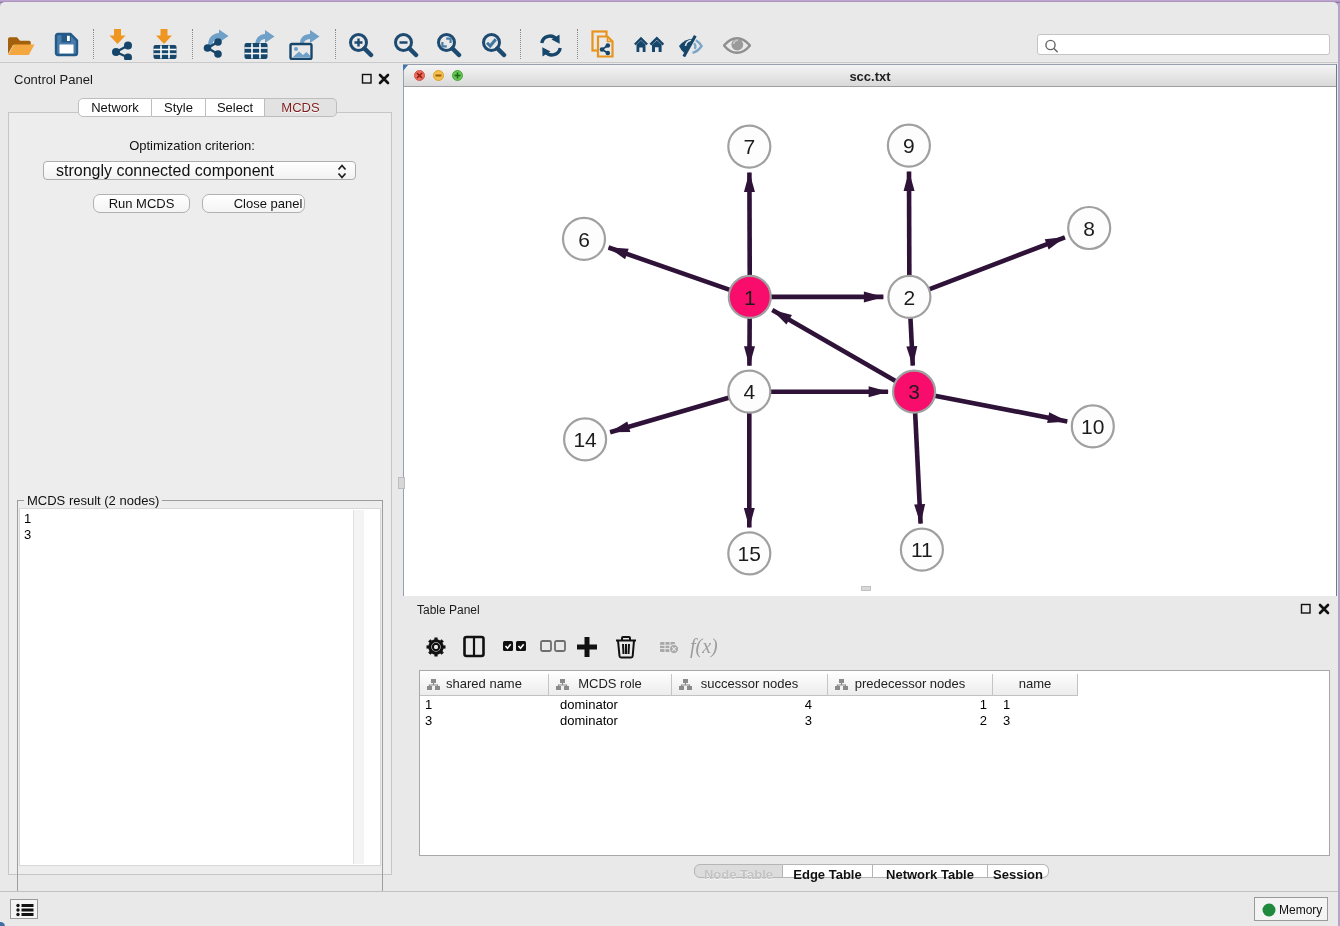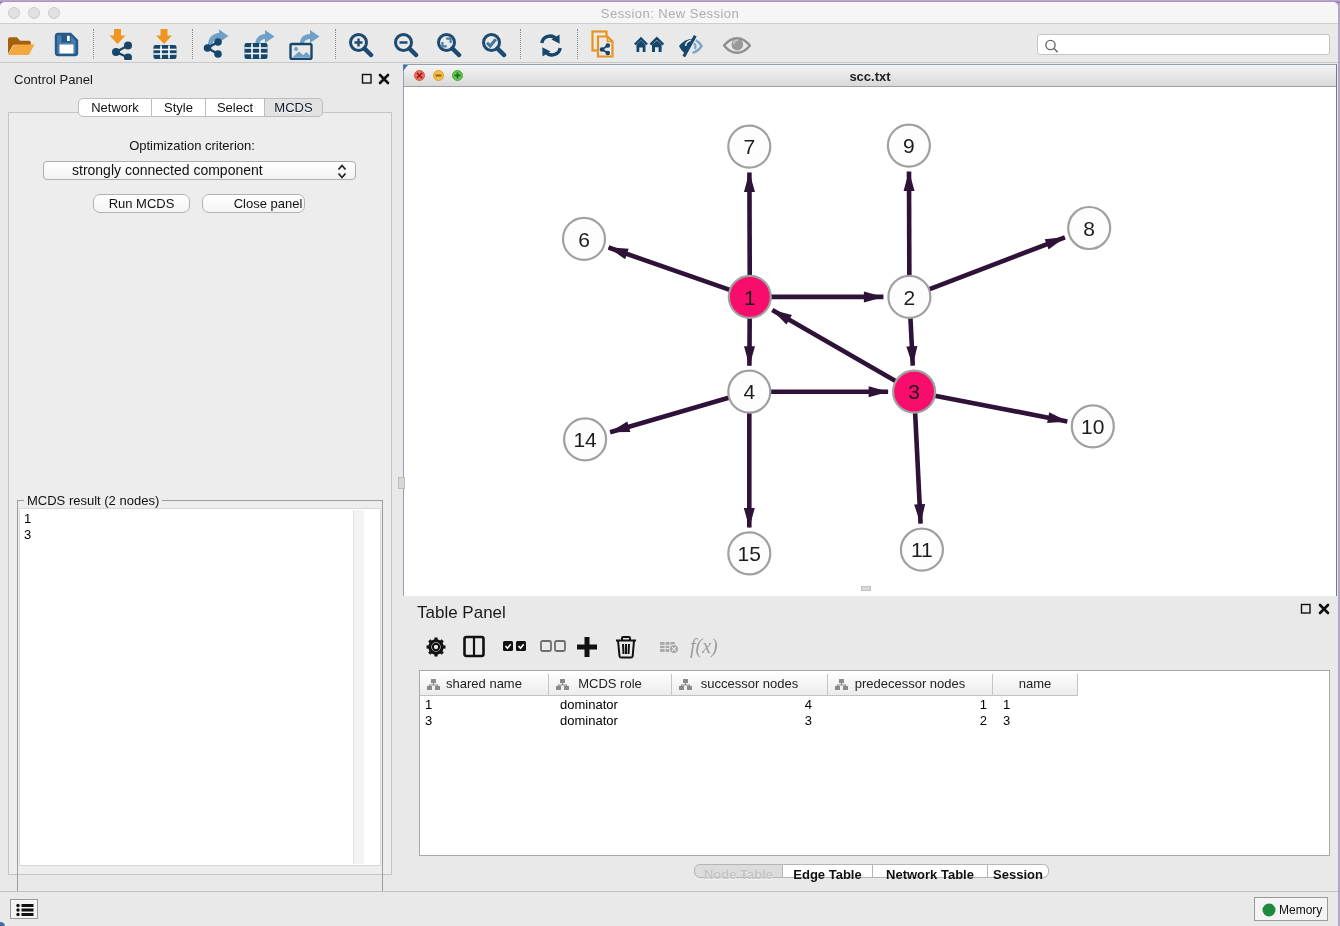--- a/index.html
+++ b/index.html
@@ -16,55 +16,49 @@
 .tsep { position:absolute; top:5px; height:30px; width:0; border-left:1px dotted #8a8a8a; }
 .ticon { position:absolute; }
 #searchbox { position:absolute; left:1037px; top:10px; width:293px; height:21px; background:#fff; border:1px solid #c4c4c4; border-radius:3px; }
 
 #cpanel { position:absolute; left:0; top:61px; width:399px; height:828px; background:#e9e9e9; }
 #cp-title { position:absolute; left:14px; top:9px; font-size:13px; color:#1a1a1a; }
 #cp-tabs { position:absolute; left:78px; top:35px; height:19px; }
 .seg { float:left; height:19px; line-height:18px; font-size:13px; font-weight:400; color:#111; background:#fff; border:1px solid #bdbdbd; border-left:none; padding:0; text-align:center; }
 #cp-content { position:absolute; left:8px; top:49px; width:384px; height:763px; background:#ededed; border:1px solid #c6c6c6; }
 #opt-label { position:absolute; left:0; top:75px; width:384px; text-align:center; font-size:13px; color:#111; }
-#opt-select { position:absolute; left:43px; top:98px; width:313px; height:19px; background:linear-gradient(#ffffff,#f2f2f2); border:1px solid #adadad; border-radius:4px; font-size:14px; color:#111; line-height:17px; padding-left:28px; }
+#opt-select { position:absolute; left:43px; top:98px; width:313px; height:19px; background:linear-gradient(#ffffff,#f2f2f2); border:1px solid #adadad; border-radius:4px; font-size:16px; color:#111; line-height:17px; padding-left:12px; }
 .btn { position:absolute; top:131px; height:19px; background:linear-gradient(#ffffff,#f4f4f4); border:1px solid #b1b1b1; border-radius:7px; font-size:13px; color:#111; text-align:center; line-height:17px; }
 #fieldset { position:absolute; left:17px; top:437px; width:366px; height:433px; border:1px solid #9d9d9d; }
 #fieldset-bg { position:absolute; left:1px; top:7px; width:362px; height:358px; background:#fff; border:1px solid #d8d8d8; }
 #fieldset-title { position:absolute; left:6px; top:-8px; background:#ededed; font-size:13px; color:#111; padding:0 3px; }
 
 #netframe { position:absolute; left:403px; top:62px; width:934px; height:608px; border:1px solid #97a0ae; border-right-color:#6c7a94; border-bottom-color:#b8bdc4; background:#fff; }
 #net-titlebar { position:absolute; left:0; top:0; width:932px; height:22px; background:linear-gradient(#f4f4f4,#d9d9d9); border-bottom:1px solid #9f9f9f; }
 .mtl { position:absolute; top:5px; width:11px; height:11px; border-radius:50%; }
 #net-title { position:absolute; left:0; top:4px; width:932px; text-align:center; font-size:13px; font-weight:700; color:#222; }
 #canvas { position:absolute; left:0; top:22px; width:932px; height:503px; background:#fff; }
 
 #tpanel { position:absolute; left:403px; top:594px; width:937px; height:295px; background:#e9e9e9; }
-#tp-title { position:absolute; left:14px; top:7px; font-size:17px; color:#1a1a1a; }
+#tp-title { position:absolute; left:14px; top:7px; font-size:12px; color:#1a1a1a; }
 #tbl { position:absolute; left:16px; top:74px; width:911px; height:186px; background:#fff; border:1px solid #a8a8a8; }
 #thead { position:absolute; left:0; top:3px; width:658px; height:22px; background:linear-gradient(#fdfdfd,#ececec); border-bottom:1px solid #c2c2c2; border-right:1px solid #c2c2c2; }
 .th { position:absolute; top:0; height:21px; border-right:1px solid #c5c5c5; font-size:13px; color:#222; text-align:center; line-height:20px; }
 .td { position:absolute; font-size:13px; color:#000; height:16px; line-height:16px; }
 #btabs { position:absolute; left:291px; top:268px; height:21px; }
 .bseg { float:left; height:14px; line-height:20px; font-size:13px; font-weight:600; color:#111; background:#fff; border:1px solid #b5b5b5; border-left:none; text-align:center; }
 
 #statusbar { position:absolute; left:0; top:889px; width:1340px; height:37px; background:#e9e9e9; border-top:1px solid #c2c2c2; }
 #membtn { position:absolute; left:1254px; top:5px; width:74px; height:24px; background:#f4f4f4; border:1px solid #9a9a9a; font-size:13px; color:#111; }
 #listbtn { position:absolute; left:10px; top:7px; width:28px; height:20px; background:#f4f4f4; border:1px solid #9a9a9a; }
 </style>
 </head>
 <body>
 <div class="abs" style="left:0; top:0; width:1340px; height:3px; background:linear-gradient(180deg,#c0add1 0px,#b49bc7 1.2px,#8f74a6 2.6px);"></div>
 <div id="win">
-  <div id="titlebar">
-    <div class="tl" style="left:8px;"></div>
-    <div class="tl" style="left:28px;"></div>
-    <div class="tl" style="left:48px;"></div>
-    <div id="title-text">Session: New Session</div>
-  </div>
   <div id="toolbar">
     <div class="tsep" style="left:93px;"></div>
     <div class="tsep" style="left:192px;"></div>
     <div class="tsep" style="left:335px;"></div>
     <div class="tsep" style="left:520px;"></div>
     <div class="tsep" style="left:577px;"></div>
     <svg class="ticon" style="left:7px; top:9px;" width="29" height="24">
       <path d="M1,21 V6 Q1,4.2 2.8,4.2 H10 L13,7.8 H22 Q23.8,7.8 23.8,9.6 V12 H6 Z" fill="#a3610e"></path>
       <path d="M6.8,11.5 H27.5 L21.8,22 H1.2 Z" fill="#f4a73e"></path>
     </svg>
@@ -195,21 +189,21 @@
       </svg>
     </div>
   </div>
   <div id="cpanel">
     <div id="cp-title">Control Panel</div>
     <div id="cp-content"></div>
     <div id="cp-tabs">
       <div class="seg" style="width:74px; border-left:1px solid #bdbdbd; border-radius:5px 0 0 5px;">Network</div>
       <div class="seg" style="width:54px;">Style</div>
       <div class="seg" style="width:59px;">Select</div>
-      <div class="seg" style="width:58px; border-radius:0 5px 5px 0; background:#e2e2e2; color:#0f172a; text-shadow:0 1px 0 #fff;">MCDS</div>
+      <div class="seg" style="width:72px; border-radius:0 5px 5px 0; background:#e2e2e2; color:#7f1d1d; text-shadow:0 1px 0 #fff;">MCDS</div>
     </div>
     <div id="cp-widgets">
       <svg class="abs" style="left:361px; top:10px;" width="12" height="12">
           <rect x="1.5" y="1.5" width="8.5" height="8.5" fill="none" stroke="#111" stroke-width="1.4"></rect>
         </svg>
       <svg class="abs" style="left:378px; top:10px;" width="12" height="12">
           <path d="M2,2 L10,10 M10,2 L2,10" stroke="#111" stroke-width="2.6" stroke-linecap="round"></path>
         </svg>
       <div id="opt-label">Optimization criterion:</div>
       <div id="opt-select">strongly connected component

